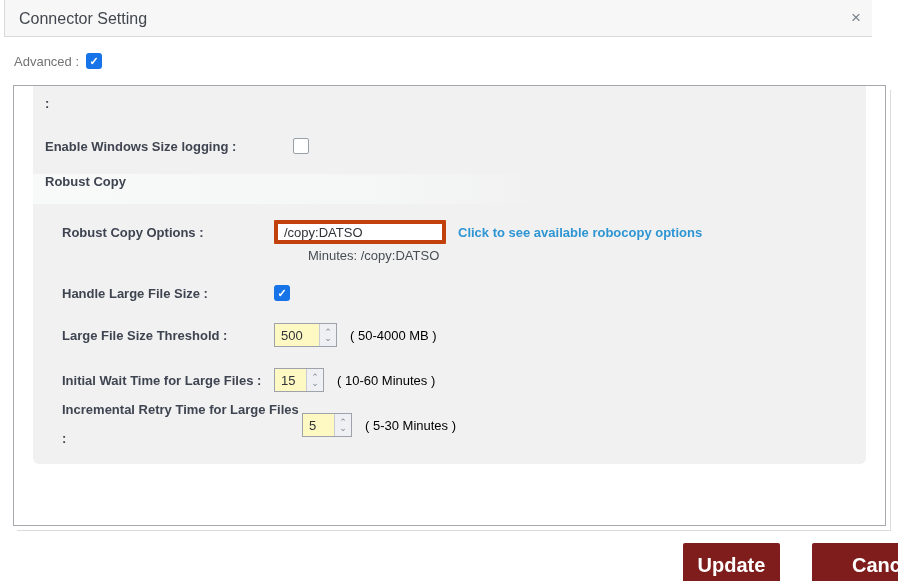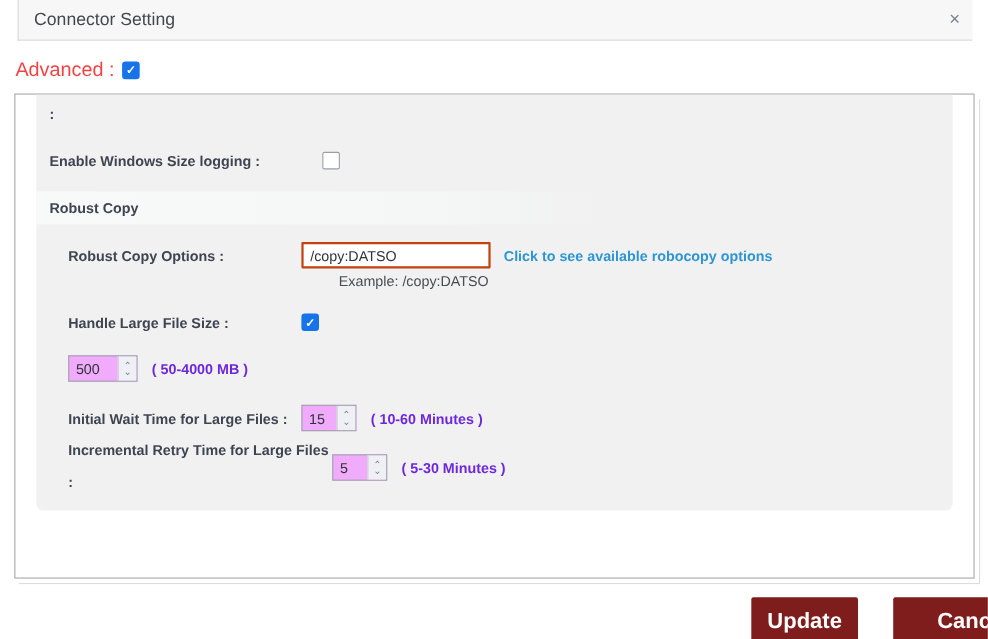--- a/index.html
+++ b/index.html
@@ -1,31 +1,31 @@
 <!DOCTYPE html>
 <html><head>
 <meta charset="utf-8">
 <style>
   * { margin:0; padding:0; box-sizing:border-box; }
   html,body { width:898px; height:581px; background:#ffffff;
     font-family:"Liberation Sans", sans-serif; overflow:hidden; }
   .dialog { position:relative; width:898px; height:581px; background:#fff; }
 
   
-  .hdr { position:absolute; left:16px; top:0; width:868px; height:37px;
+  .hdr { position:absolute; left:4px; top:0; width:868px; height:37px;
     background:#f7f7f7; border-bottom:1px solid #d9d9d9; border-left:1px solid #d9d9d9; }
   .hdr-title { position:absolute; left:14px; top:0; line-height:37px;
     font-size:16px; color:#42474e; }
   .hdr-close { position:absolute; right:11px; top:0; line-height:36px;
     font-size:17px; color:#7a828b; cursor:pointer; }
 
   
   .adv-row { position:absolute; left:14px; top:53px; display:flex;
     align-items:center; gap:7px; }
-  .adv-label { font-size:18px; color:#ef4444; }
+  .adv-label { font-size:13px; color:#737373; }
 
   
   .cb { width:16px; height:16px; border-radius:3px; display:flex;
     align-items:center; justify-content:center; cursor:pointer; }
   .cb.checked { background:#1673e8; color:#fff; font-size:11px; font-weight:bold; }
   .cb.unchecked { background:#fff; border:1px solid #9aa0a8; border-radius:2px; }
 
   
   .scrollbox { position:absolute; left:13px; top:85px; width:873px; height:441px;
     background:#fff; border:1px solid #a5a8ad; overflow:hidden; }
@@ -36,48 +36,48 @@
     border-radius:0 0 6px 6px; padding:10px 0 27px 12px; }
 
   .lbl { font-size:13px; font-weight:bold; color:#3e4450; }
   .row { display:flex; align-items:center; }
 
   .row-partial { margin-bottom:27px; }
   .row-evt { margin-bottom:20px; }
   .row-evt .lbl { width:248px; }
 
   .band { height:30px; margin-left:-12px; width:510px; padding-left:12px;
-    display:flex; align-items:center; margin-bottom:16px;
+    display:flex; margin-bottom:16px;
     background:linear-gradient(90deg,#f8f9f9 0%,#f5f6f6 68%,#f1f1f2 100%); }
 
   .indent { padding-left:17px; }
   .indent .lbl { width:212px; }
 
   .row-opts { height:24px; }
-  .text-input { width:172px; height:24px; border:2px solid #c2410c;
+  .text-input { width:172px; height:24px; border:4px solid #c2410c;
     background:#fff; font-family:"Liberation Sans",sans-serif; font-size:13px;
     color:#2f3338; padding:0 6px; border-radius:1px; }
   .link { margin-left:12px; font-size:13px; font-weight:bold; color:#2e95d3;
     text-decoration:none; cursor:pointer; }
   .example { margin:4px 0 22px 263px; font-size:13px; color:#484d53; }
 
   .row-handle { margin-bottom:22px; }
   .row-spin { height:24px; margin-bottom:21px; }
 
-  .spin { display:flex; height:24px; border:1px solid #9ea3ab; background:#f0abfc;
+  .spin { display:flex; height:24px; border:1px solid #9ea3ab; background:#fef9c3;
     border-radius:0; }
   .spin .val { display:flex; align-items:center; padding-left:6px;
     font-size:13px; color:#2f3338; }
   .spin.wide .val { width:44px; }
   .spin.narrow .val { width:31px; }
   .spin .btns { width:17px; background:#eef0f3; border-left:1px solid #c9cdd3;
     display:flex; flex-direction:column; align-items:center; justify-content:center;
     color:#7d8691; cursor:pointer; }
   .spin .btns span { font-size:9px; line-height:6px; }
-  .hint { margin-left:13px; font-size:13px; color:#6d28d9;font-weight:bold; }
+  .hint { margin-left:13px; font-size:13px; color:#000000; }
 
   .row-retry { align-items:center; margin-bottom:0; }
   .row-retry .lbl { width:240px; line-height:29px; margin-top:-3px; }
 
   
   .btn { position:absolute; top:543px; height:44px; background:#7f1d1d;
     color:#fff; font-family:"Liberation Sans",sans-serif; font-size:20px;
     font-weight:bold; border:none; border-radius:2px; cursor:pointer; }
   .btn-update { left:683px; width:97px; }
   .btn-cancel { left:812px; width:95px;padding-left:40px; }
@@ -113,30 +113,31 @@
 
       <div class="band">
         <span class="lbl">Robust Copy</span>
       </div>
 
       <div class="row row-opts indent">
         <span class="lbl">Robust Copy Options :</span>
         <input class="text-input" value="/copy:DATSO" style="">
         <a class="link">Click to see available robocopy options</a>
       </div>
-      <div class="example">Example: /copy:DATSO</div>
+      <div class="example">Minutes: /copy:DATSO</div>
 
       <div class="row row-handle indent">
         <span class="lbl">Handle Large File Size :</span>
         <span class="cb checked">
             <span>✓</span>
           </span>
       </div>
 
       <div class="row row-spin indent">
+        <span class="lbl">Large File Size Threshold :</span>
         <span class="spin wide">
           <span class="val">500</span>
           <span class="btns">
             <span>⌃</span>
             <span>⌄</span>
           </span>
         </span>
         <span class="hint">( 50-4000 MB )</span>
       </div>
 

